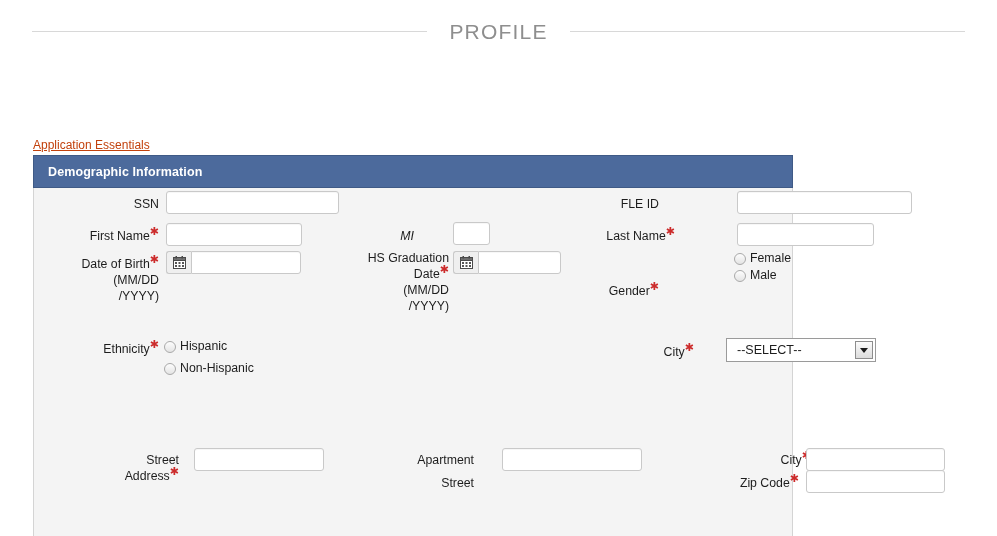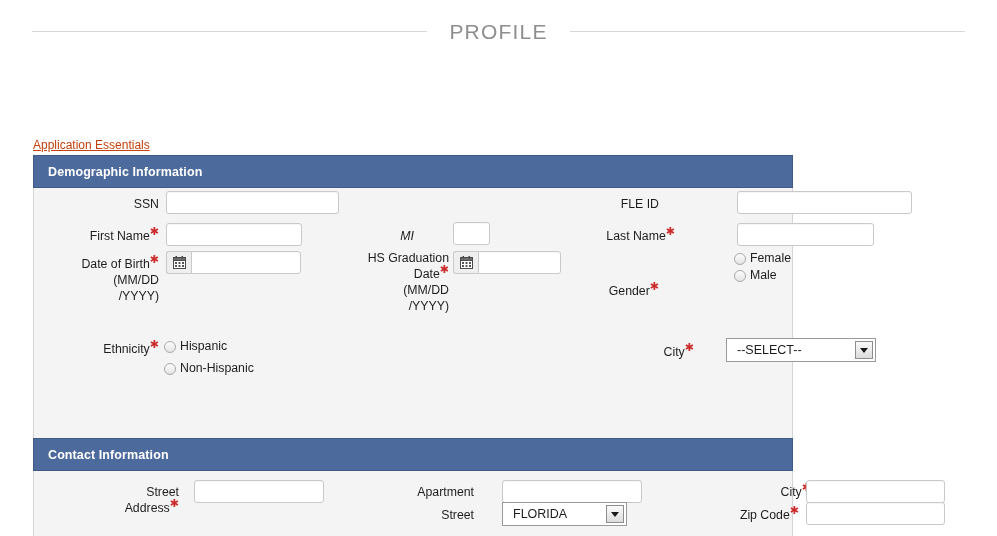--- a/index.html
+++ b/index.html
@@ -346,21 +346,20 @@
       <span class="sel-text">--SELECT--</span>
       <span class="sel-arrow">
         <span class="caret"></span>
       </span>
     </div>
 
   </div>
 </div>
 
 <div class="panel" id="panel-contact">
-  <div class="panel-header">Contact Information</div>
   <div class="panel-body">
 
     <div class="fld-label" style="left:40px; top:13px; width:105px;">
       <div>Street</div>
       <div><span>Address</span><span class="req">✱</span></div>
     </div>
     <input class="txt" style="left: 160px; top: 9px; width: 130px;" type="text" value="">
 
     <div class="fld-label" style="left:330px; top:13px; width:110px;">
       <span>Apartment</span>
@@ -368,26 +367,20 @@
     <input class="txt" style="left: 468px; top: 9px; width: 140px;" type="text" value="">
 
     <div class="fld-label" style="left:672px; top:13px; width:105px;">
       <span>City</span><span class="req">✱</span>
     </div>
     <input class="txt" style="left: 772px; top: 9px; width: 139px;" type="text" value="">
 
     <div class="fld-label" style="left:330px; top:36px; width:110px;">
       <span>Street</span>
     </div>
-    <div class="sel" style="left:468px; top:31px; width:125px;">
-      <span class="sel-text">FLORIDA</span>
-      <span class="sel-arrow">
-        <span class="caret"></span>
-      </span>
-    </div>
 
     <div class="fld-label" style="left:660px; top:36px; width:105px;">
       <span>Zip Code</span><span class="req">✱</span>
     </div>
     <input class="txt" style="left: 772px; top: 31px; width: 139px;" type="text" value="">
 
   </div>
 </div>
 
 </body></html>

